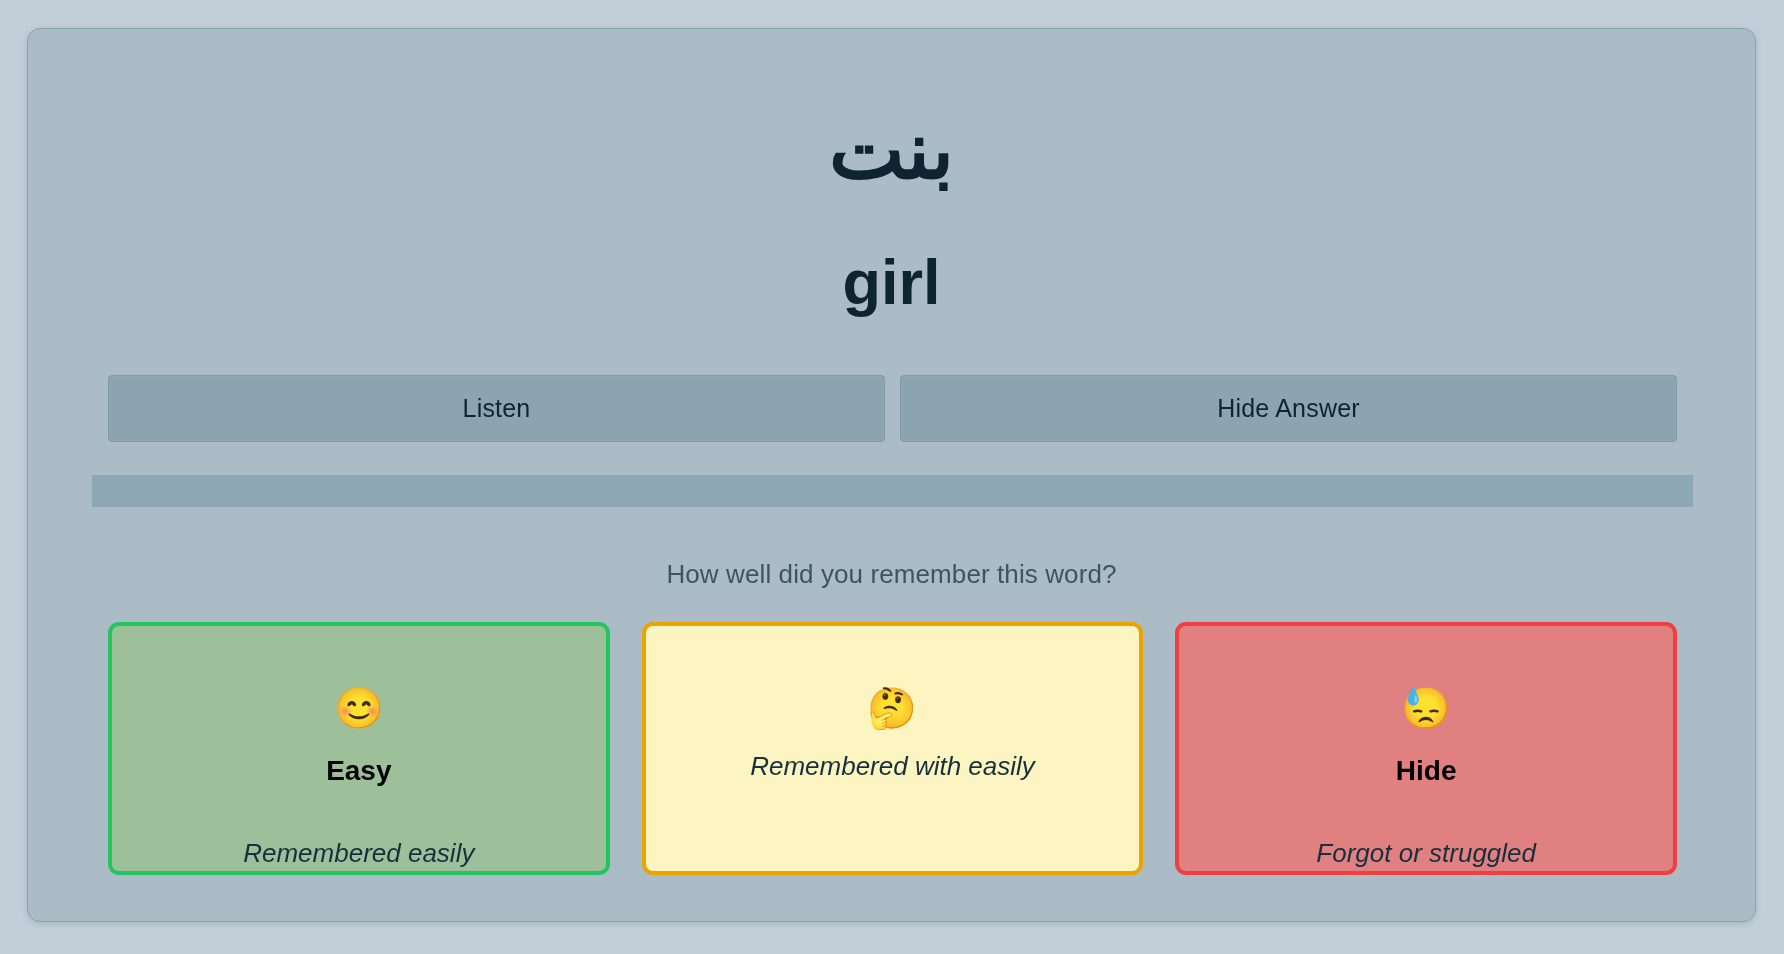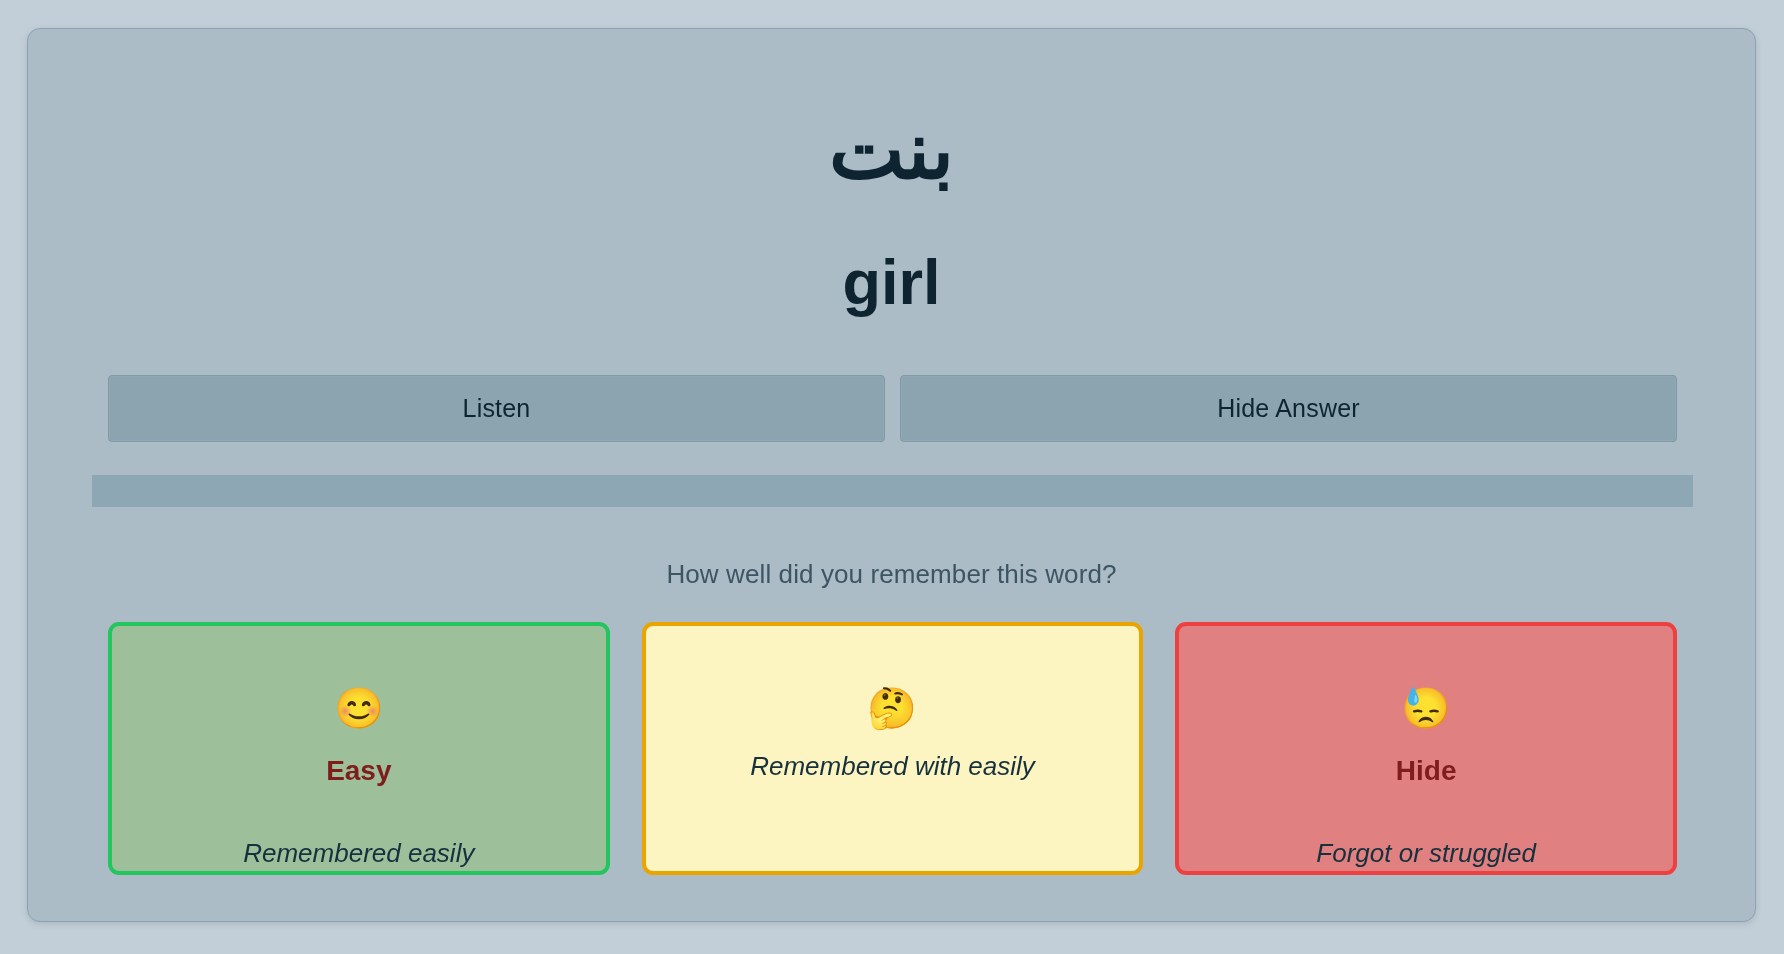--- a/index.html
+++ b/index.html
@@ -137,21 +137,21 @@
     font-size: 40px;
     line-height: 1.1;
     height: 46px;
   }
 
   .rating-label {
     display: block;
     margin-top: 24px;
     font-size: 28px;
     font-weight: 700;
-    color: #7f1d1d;
+    color: #000000;
     line-height: 1.1;
   }
 
   .rating-desc {
     display: block;
     margin-top: 20px;
     font-size: 26px;
     font-weight: 400;
     color: #16303d;
     line-height: 1.1;

